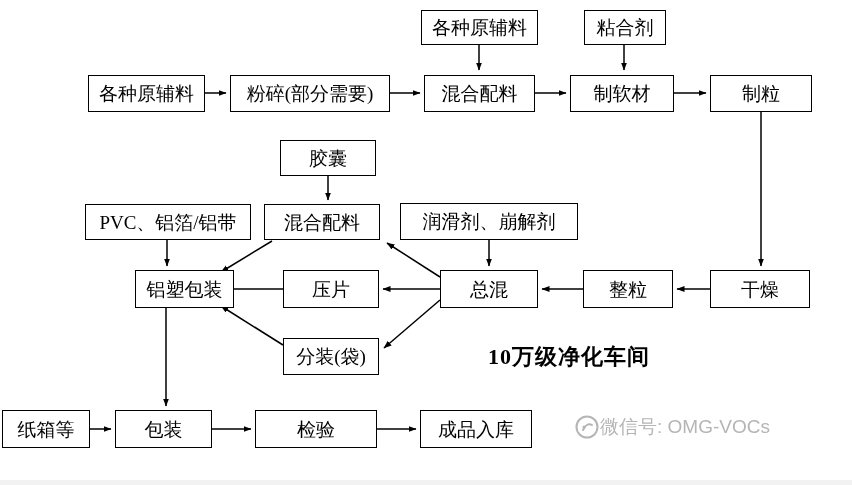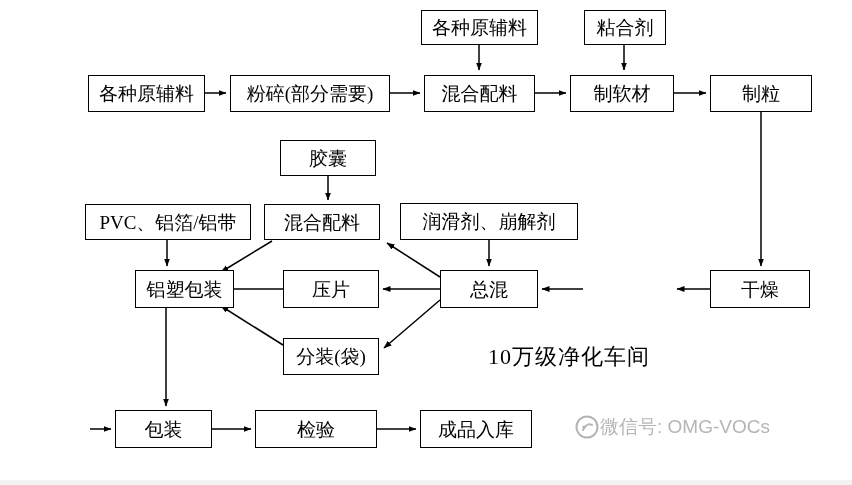--- a/index.html
+++ b/index.html
@@ -15,21 +15,21 @@
     border:1.6px solid #000;
     background:#fff;
     display:flex;align-items:center;justify-content:center;
     font-size:19px;color:#000;
     white-space:nowrap;
     box-sizing:border-box;
     line-height:1;
   }
   .caption{
     position:absolute;
-    font-size:22px;font-weight:normal;color:#000;
+    font-size:22px;font-weight:bold;color:#000;
     letter-spacing:1px;
     white-space:nowrap;
   }
   .arrows{position:absolute;left:0;top:0;pointer-events:none;}
   .watermark{
     position:absolute;left:574px;top:414px;
     display:flex;align-items:center;
     color:#b5b5b5;font-size:19px;
     font-family:"Liberation Sans","DejaVu Sans",sans-serif;
     white-space:nowrap;
@@ -120,25 +120,27 @@
   <div class="node" style="left:264px;top:204px;width:116px;height:36px">混合配料</div>
 
   <div class="node" style="left:400px;top:203px;width:178px;height:37px">润滑剂、崩解剂</div>
 
   <div class="node" style="left:135px;top:270px;width:99px;height:38px">铝塑包装</div>
 
   <div class="node" style="left:283px;top:270px;width:96px;height:38px">压片</div>
 
   <div class="node" style="left:440px;top:270px;width:98px;height:38px">总混</div>
 
+  <div class="node" style="left:583px;top:270px;width:90px;height:38px">整粒</div>
 
   <div class="node" style="left:710px;top:270px;width:100px;height:38px">干燥</div>
 
   <div class="node" style="left:283px;top:338px;width:96px;height:37px">分装(袋)</div>
 
+  <div class="node" style="left:2px;top:410px;width:88px;height:38px">纸箱等</div>
 
   <div class="node" style="left:115px;top:410px;width:97px;height:38px">包装</div>
 
   <div class="node" style="left:255px;top:410px;width:122px;height:38px">检验</div>
 
   <div class="node" style="left:420px;top:410px;width:112px;height:38px">成品入库</div>
 
   <div class="caption" style="left:488px;top:342px">10万级净化车间</div>
 
   <div class="watermark">

